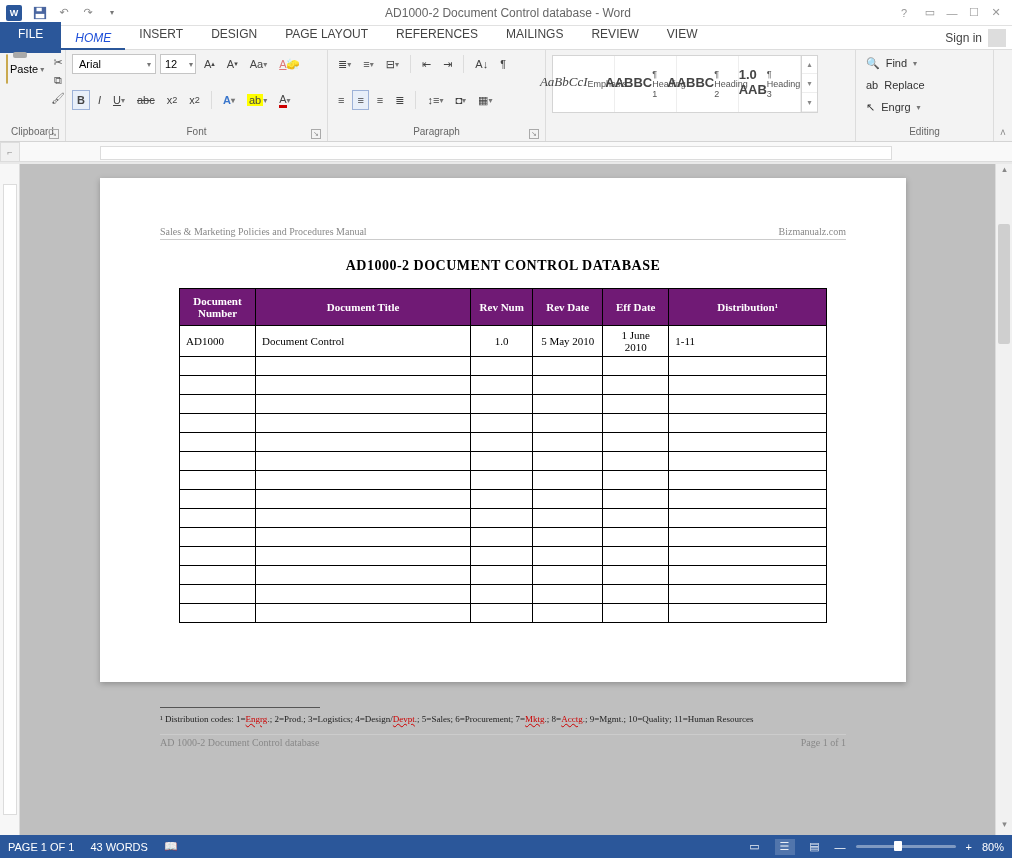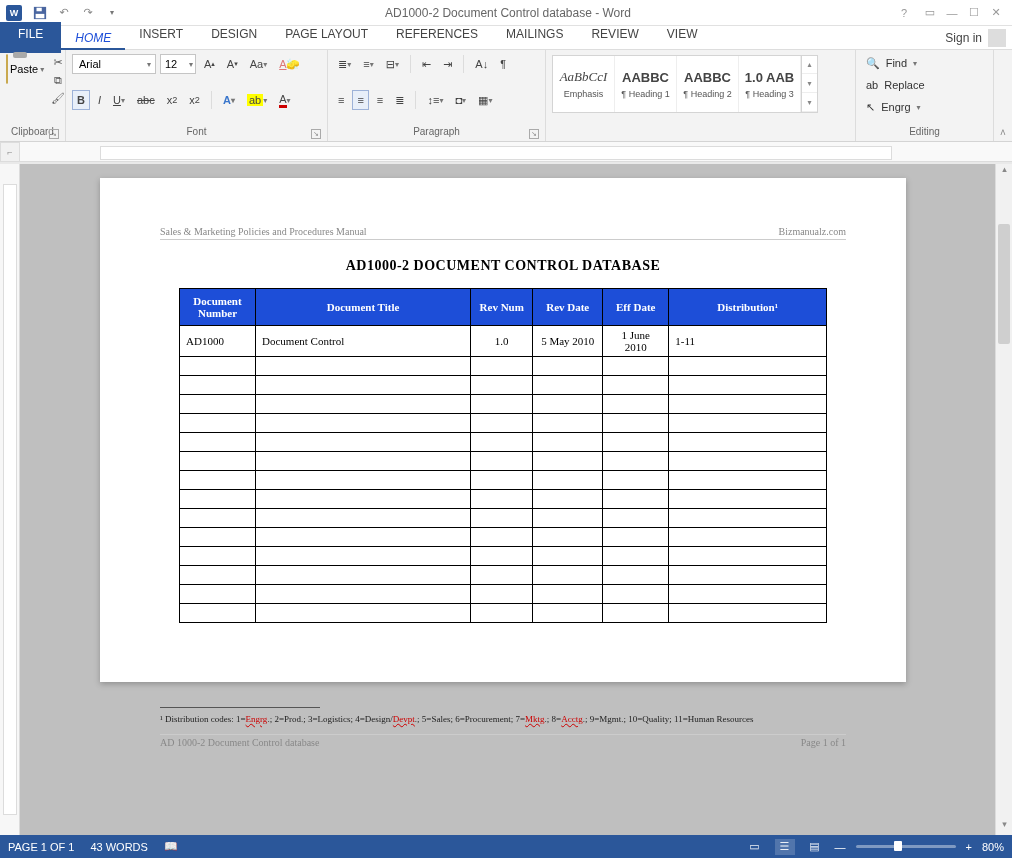--- a/index.html
+++ b/index.html
@@ -33,42 +33,42 @@
 .bigbtn { display: flex; flex-direction: row; align-items: center; width: 36px; gap: 2px; }
 .paste-icon { width: 28px; height: 30px; background: linear-gradient(#f8e6c0,#f5d68f); border: 1px solid #c9a94f; border-radius: 2px; position: relative; }
 .paste-icon::after { content: ""; position: absolute; top: -3px; left: 6px; width: 14px; height: 6px; background: #aaa; border-radius: 2px; }
 .clip-side { display: flex; flex-direction: column; gap: 2px; margin-left: 4px; }
 .font-name { width: 84px; height: 20px; border: 1px solid #c5c5c5; background: #fff; font-size: 11px; padding: 0 4px 0 6px; display: flex; align-items: center; justify-content: space-between; }
 .font-size { width: 36px; height: 20px; border: 1px solid #c5c5c5; background: #fff; font-size: 11px; padding: 0 2px 0 4px; display: flex; align-items: center; justify-content: space-between; }
 .dd { font-size: 8px; color: #777; }
 .btn { height: 20px; padding: 0 4px; display: flex; align-items: center; justify-content: center; cursor: default; font-size: 11px; color: #444; }
 .sep { width: 1px; height: 18px; background: #dcdcdc; margin: 0 3px; }
 .styles-gallery { display: flex; gap: 0; border: 1px solid #d4d4d4; background: #fff; height: 58px; }
-.style-item { width: 62px; border-right: 1px solid #eee; display: flex; flex-direction: column; align-items: center; justify-content: center; font-size: 9px; color: #555; }
+.style-item { width: 62px; border-right: 1px solid #eee; display: flex; align-items: center; justify-content: center; font-size: 9px; color: #555; }
 .style-item:last-child { border-right: none; }
 .style-prev { font-size: 13px; color: #444; margin-bottom: 4px; }
 .styles-more { width: 16px; display: flex; flex-direction: column; justify-content: space-between; border-left: 1px solid #d4d4d4; }
 .styles-more div { height: 18px; font-size: 8px; text-align: center; line-height: 18px; color: #888; border-bottom: 1px solid #eee; }
 .editing-col { display: flex; flex-direction: column; gap: 4px; }
 .ed-item { display: flex; align-items: center; gap: 6px; height: 18px; font-size: 11px; color: #333; padding: 0 4px; }
 
 
 .ruler-h { height: 20px; background: #f9f9f9; border-bottom: 1px solid #dcdcdc; position: relative; margin-left: 20px; }
 .corner { position: absolute; left: 0; width: 20px; height: 20px; background: #f1f1f1; border: 1px solid #dcdcdc; font-size: 9px; display: flex; align-items: center; justify-content: center; color: #888; }
 .ruler-scale { position: absolute; top: 4px; left: 80px; right: 120px; height: 14px; background: #fff; border: 1px solid #dcdcdc; font-size: 8px; color: #999; }
 .workspace { position: relative; height: 671px; background: #bfbfbf; display: flex; }
 .ruler-v { width: 20px; background: #f7f7f7; border-right: 1px solid #dcdcdc; position: relative; }
 .ruler-v-scale { position: absolute; left: 3px; top: 20px; width: 14px; bottom: 20px; background: #fff; border: 1px solid #dcdcdc; }
 .canvas { flex: 1; position: relative; overflow: hidden; background: #bfbfbf; }
 .page { position: absolute; left: 80px; top: 14px; width: 806px; height: 504px; background: #fff; box-shadow: 0 2px 6px rgba(0,0,0,.25); }
 .page-inner { padding: 48px 60px 20px 60px; font-family: "Times New Roman", serif; color: #000; }
 .doc-header { display: flex; justify-content: space-between; font-size: 10px; color: #888; border-bottom: 1px solid #ccc; padding-bottom: 2px; font-family: "Times New Roman", serif; }
 .doc-title { text-align: center; font-weight: bold; font-size: 14px; margin: 18px 0 14px; letter-spacing: .5px; }
 .tbl { width: 648px; margin: 0 auto; border-collapse: collapse; font-size: 11px; }
-.tbl th { background: #1d4ed8; color: #fff; border: 1px solid #000; padding: 6px 4px; font-weight: bold; text-align: center; font-size: 11px; }
+.tbl th { background: #701a75; color: #fff; border: 1px solid #000; padding: 6px 4px; font-weight: bold; text-align: center; font-size: 11px; }
 .tbl td { border: 1px solid #000; padding: 3px 6px; height: 19px; font-size: 11px; background: #fff; }
 .tbl td.c { text-align: center; }
 .footnote-line { width: 160px; border-top: 1px solid #555; margin-top: 84px; }
 .footnote { font-size: 9px; margin-top: 6px; color: #222; }
 .red { color: #c00; text-decoration: underline wavy #c00; }
 .doc-footer { display: flex; justify-content: space-between; font-size: 10px; color: #888; border-top: 1px solid #ccc; margin-top: 10px; padding-top: 2px; }
 .vscroll { width: 17px; background: #f1f1f1; border-left: 1px solid #dcdcdc; position: relative; }
 .vscroll .thumb { position: absolute; top: 60px; left: 2px; right: 2px; height: 120px; background: #cfcfcf; border-radius: 2px; }
 .vscroll .arr { position: absolute; left: 0; width: 17px; height: 16px; text-align: center; font-size: 9px; color: #888; }
 .vscroll .up { top: 0; } .vscroll .down { bottom: 0; }

